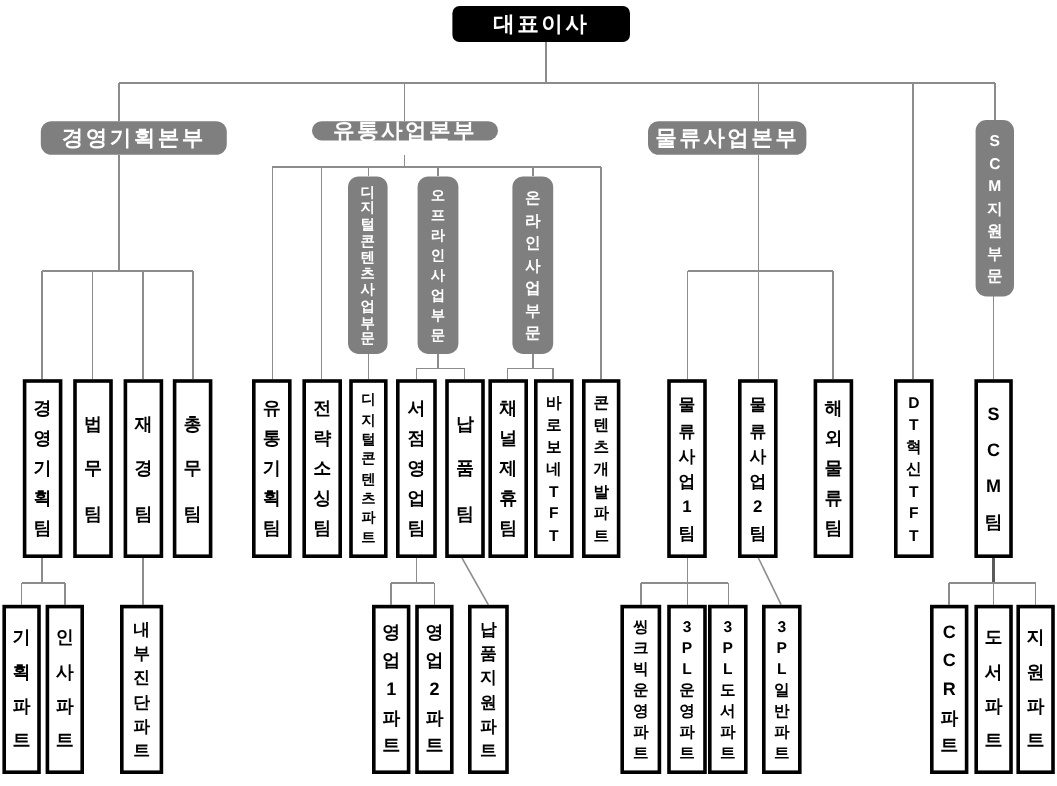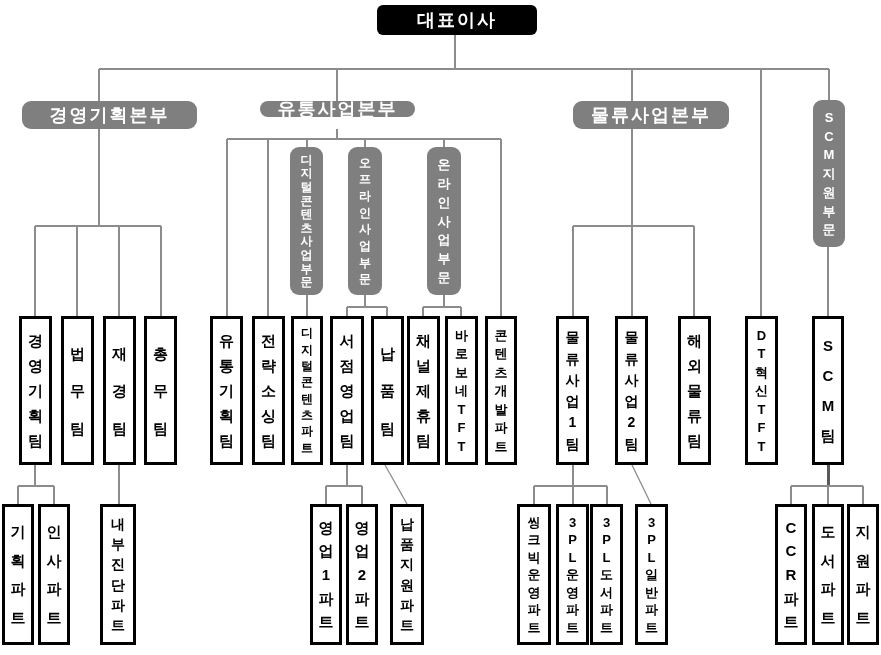--- a/index.html
+++ b/index.html
@@ -110,24 +110,24 @@
       <line x1="573" y1="486" x2="573" y2="504" stroke="#8c8c8c" stroke-width="1.3" shape-rendering="crispEdges"></line>
       <line x1="607" y1="486" x2="607" y2="504" stroke="#8c8c8c" stroke-width="1.3" shape-rendering="crispEdges"></line>
       <line x1="632" y1="465" x2="651" y2="504" stroke="#8c8c8c" stroke-width="1.3"></line>
       <line x1="828" y1="465" x2="828" y2="486" stroke="#5a5a5a" stroke-width="3" shape-rendering="crispEdges"></line>
       <line x1="791" y1="486" x2="863" y2="486" stroke="#8c8c8c" stroke-width="1.3" shape-rendering="crispEdges"></line>
       <line x1="791" y1="486" x2="791" y2="504" stroke="#8c8c8c" stroke-width="1.3" shape-rendering="crispEdges"></line>
       <line x1="828" y1="486" x2="828" y2="504" stroke="#8c8c8c" stroke-width="1.3" shape-rendering="crispEdges"></line>
       <line x1="863" y1="486" x2="863" y2="504" stroke="#8c8c8c" stroke-width="1.3" shape-rendering="crispEdges"></line>
     </svg>
   <div id="nodes">
-      <div class="node ceo" style="left: 377px; top: 5px; width: 160px; height: 30px; text-align: center;">대표이사</div>
-      <div class="node hq" style="left: 22px; top: 101px; width: 175px; height: 28px;">경영기획본부</div>
+      <div class="node ceo" style="left: 377px; top: 5px; width: 148px; height: 30px; text-align: center;">대표이사</div>
+      <div class="node hq" style="left: 34px; top: 101px; width: 155px; height: 28px;">경영기획본부</div>
       <div class="node hq" style="left: 260px; top: 101px; width: 155px; height: 16px;">유통사업본부</div>
-      <div class="node hq" style="left: 573px; top: 101px; width: 156px; height: 28px;">물류사업본부</div>
+      <div class="node hq" style="left: 540px; top: 101px; width: 132px; height: 28px;">물류사업본부</div>
       <div class="node division" style="left: 813px; top: 100px; width: 32px; height: 147px; font-size: 13px;">
         <span>S</span>
         <span>C</span>
         <span>M</span>
         <span>지</span>
         <span>원</span>
         <span>부</span>
         <span>문</span>
       </div>
       <div class="node division" style="left: 290px; top: 147px; width: 33px; height: 148px; font-size: 12px;">

